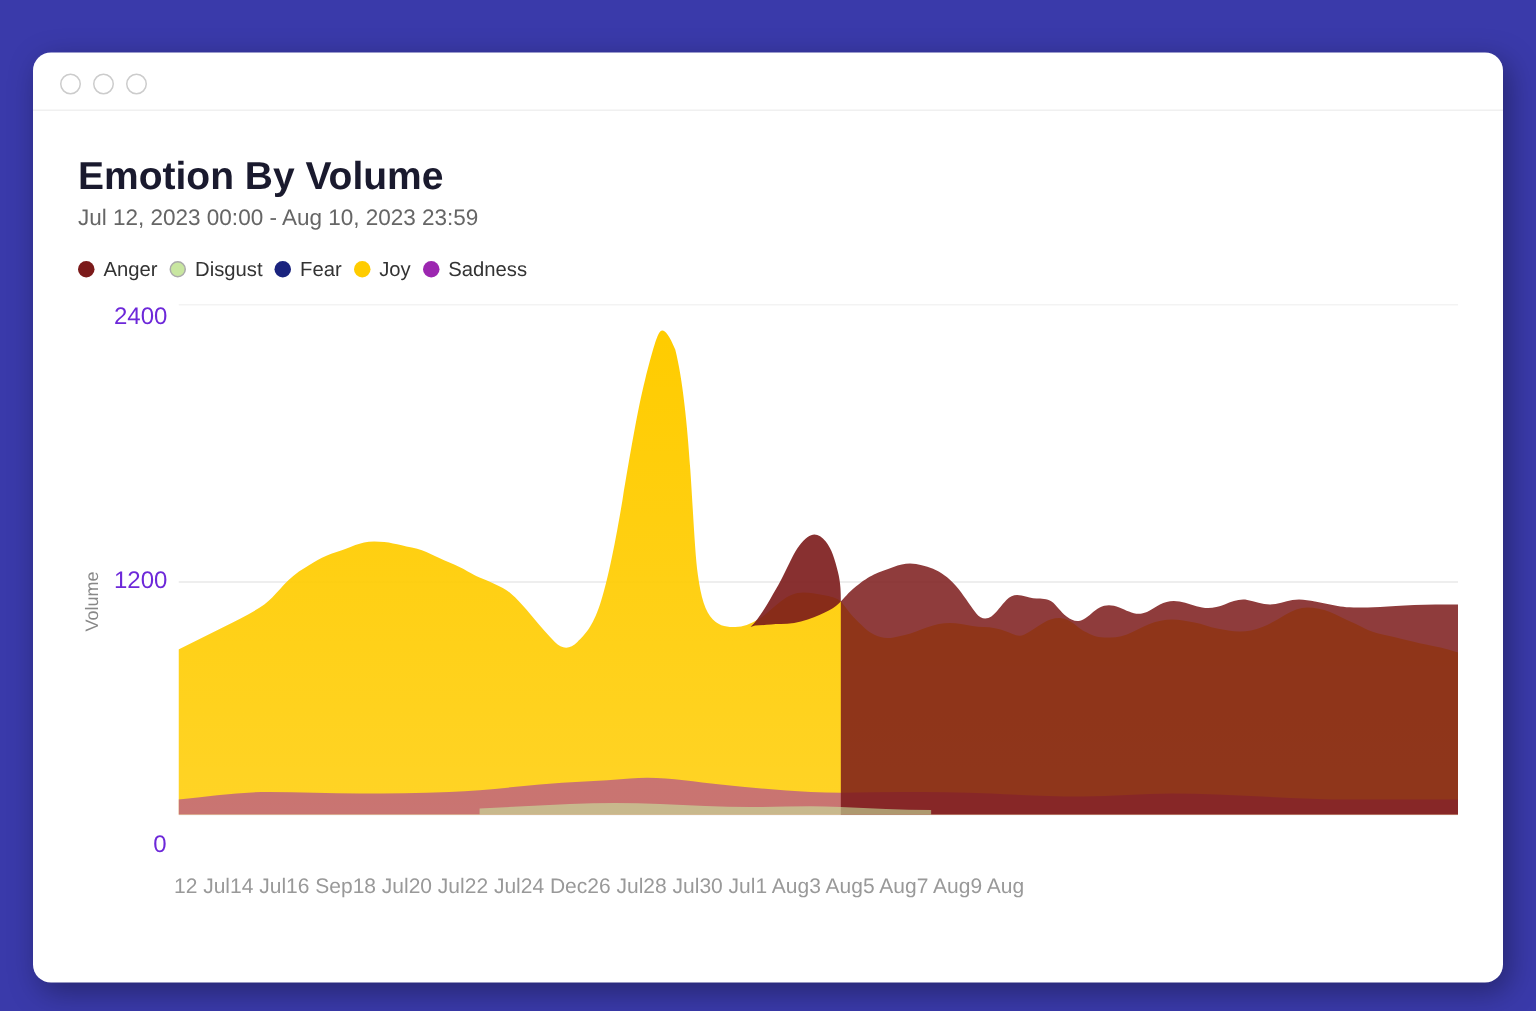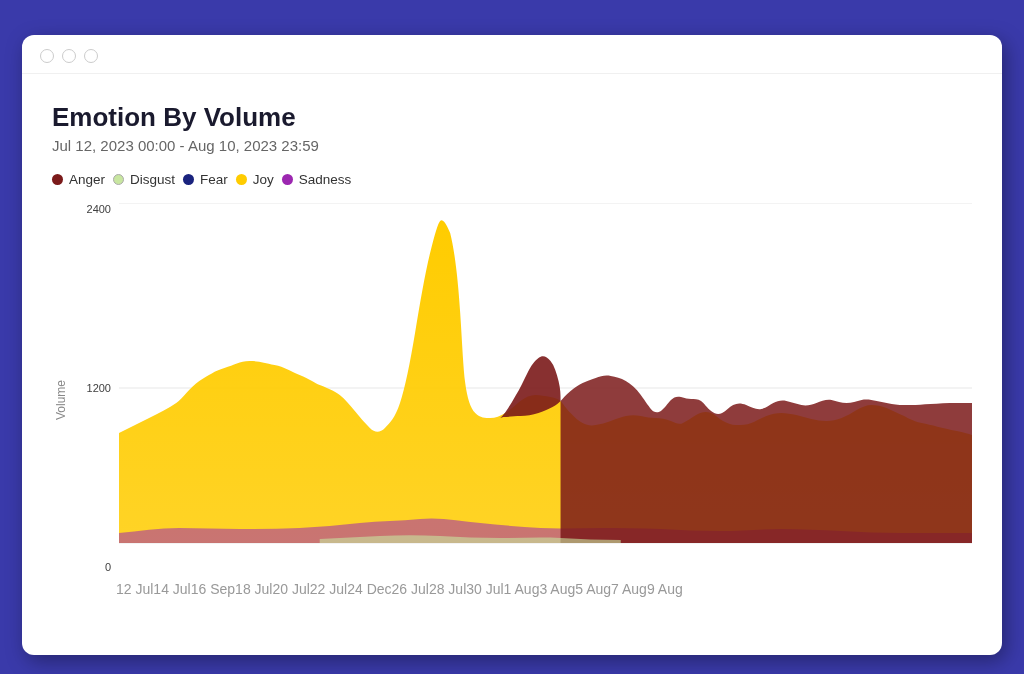--- a/index.html
+++ b/index.html
@@ -80,22 +80,22 @@
       display: flex;
       align-items: center;
       justify-content: center;
       min-width: 18px;
     }
     .chart-inner {
       flex: 1;
       position: relative;
     }
     .y-tick {
-      font-size: 11px;
-      color: #404040;
+      font-size: 16px;
+      color: #6d28d9;
       text-align: right;
       width: 35px;
     }
     .x-labels {
       display: flex;
       justify-content: flex-start;
       margin-left: 40px;
       margin-top: 4px;
       font-size: 14px;
       color: #999;

